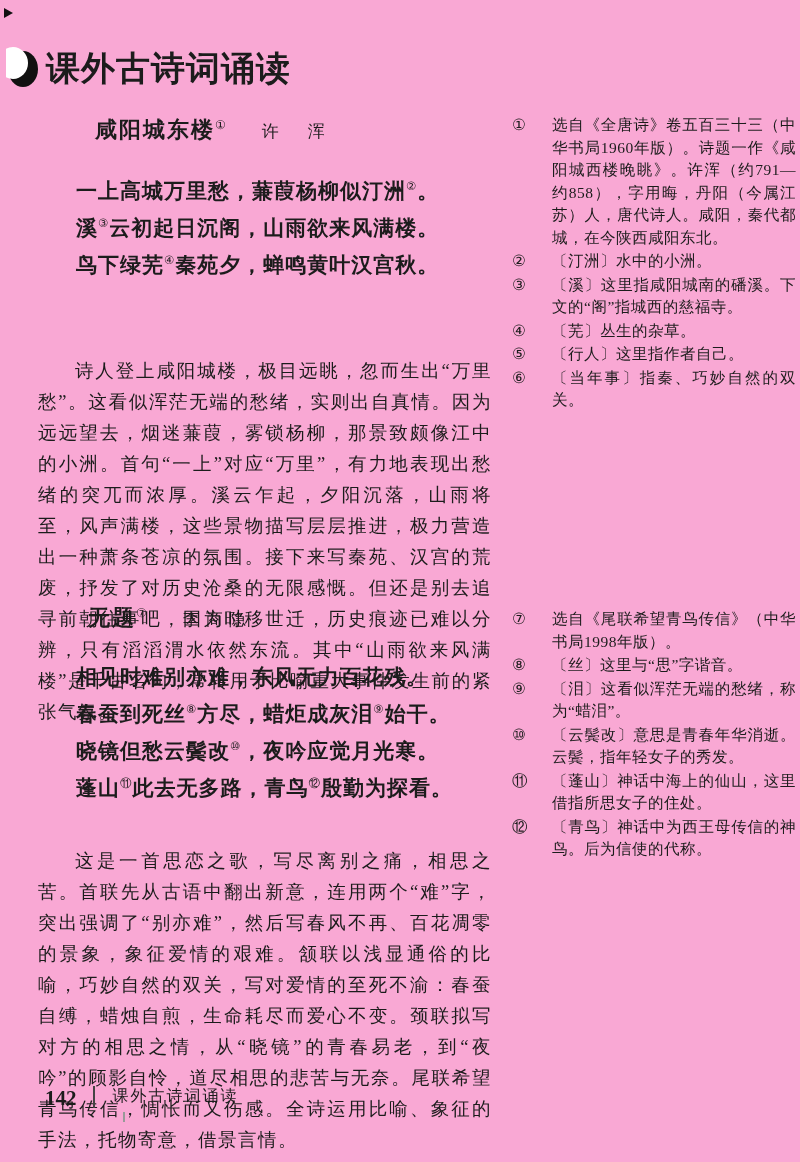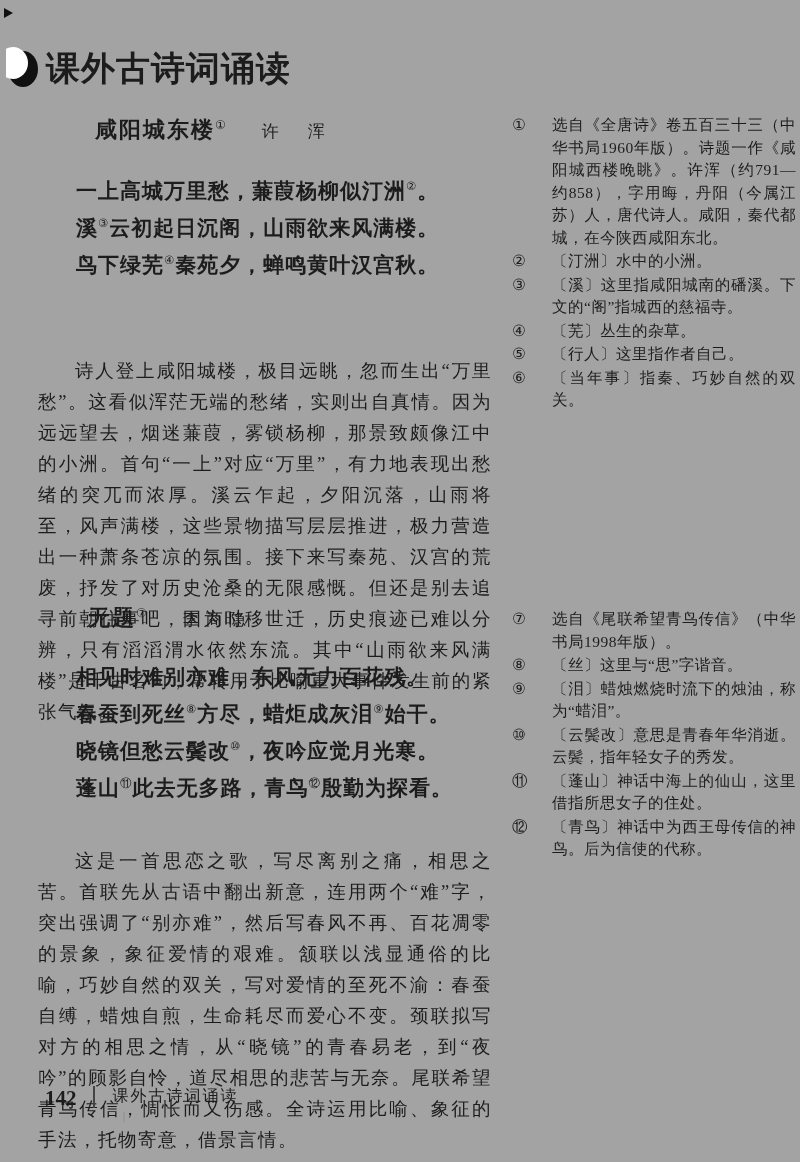--- a/index.html
+++ b/index.html
@@ -1,21 +1,21 @@
 <!DOCTYPE html>
 <html><head>
 <meta charset="utf-8">
 <style>
   * { margin: 0; padding: 0; box-sizing: border-box; }
   html, body { background: #e8e8e8; }
   .page {
     position: relative;
     width: 800px;
     height: 1162px;
-    background: #a3a3a3;
+    background: #f9a8d4;
     color: #1c1c1c;
     font-family: "Liberation Serif", serif;
     overflow: hidden;
     margin: 0 auto;
   }
   
   .chapter-header {
     position: absolute;
     left: 6px; top: 46px;
     display: flex;
@@ -221,21 +221,21 @@
     <li class="note">
       <span class="note-num">⑦</span>
       <span class="note-text">选自《尾联希望青鸟传信》（中华书局1998年版）。</span>
     </li>
     <li class="note">
       <span class="note-num">⑧</span>
       <span class="note-text">〔丝〕这里与“思”字谐音。</span>
     </li>
     <li class="note">
       <span class="note-num">⑨</span>
-      <span class="note-text">〔泪〕蜡烛燃烧时流下的烛油，称为“蜡泪”。</span>
+      <span class="note-text">〔泪〕这看似浑茫无端的愁绪，称为“蜡泪”。</span>
     </li>
     <li class="note">
       <span class="note-num">⑩</span>
       <span class="note-text">〔云鬓改〕意思是青春年华消逝。云鬓，指年轻女子的秀发。</span>
     </li>
     <li class="note">
       <span class="note-num">⑪</span>
       <span class="note-text">〔蓬山〕神话中海上的仙山，这里借指所思女子的住处。</span>
     </li>
     <li class="note">

